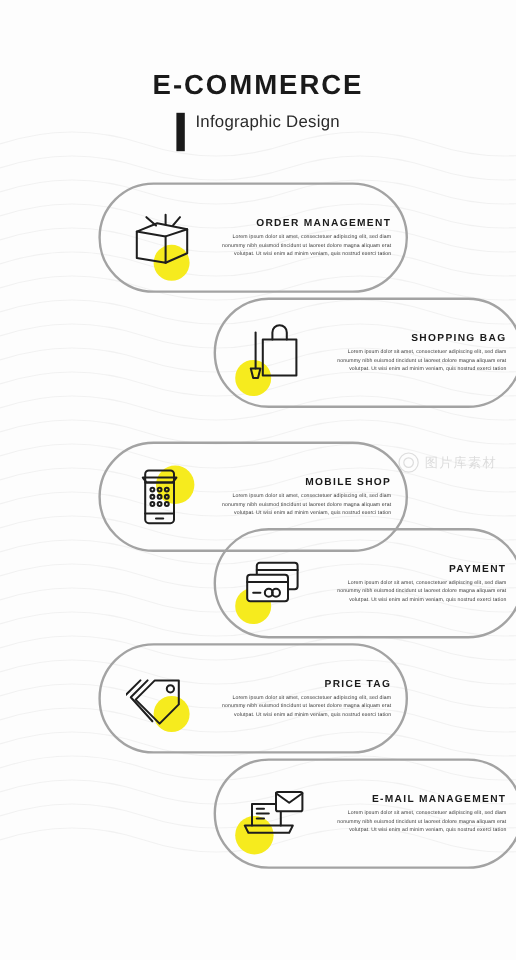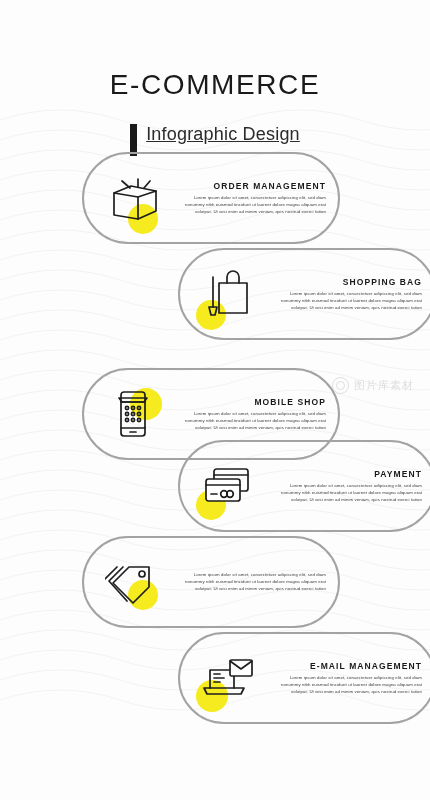--- a/index.html
+++ b/index.html
@@ -31,47 +31,46 @@
 
   
   .header {
     position: absolute;
     top: 58px;
     left: 0;
     width: 430px;
     text-align: center;
   }
   .title {
-    font-size: 28px;
-    font-weight: normal;
+    font-size: 23px;
+    font-weight: bold;
     letter-spacing: 1.6px;
     color: #1a1a1a;
-    margin: 12px;
+    margin: 0;
     line-height: 1.1;
   }
   .subtitle-wrap {
     margin-top: 9px;
     display: inline-flex;
     align-items: flex-start;
     gap: 9px;
   }
   .sub-bar {
     width: 7px;
     height: 32px;
     background: #1a1a1a;
     margin-top: 2px;
     flex: 0 0 auto;
   }
   .subtitle {
     text-align: left;
-    font-size: 18px;
+    font-size: 14px;
     color: #2b2b2b;
     line-height: 1.34;
     letter-spacing: .2px;
-    text-decoration: underline;
   }
 
   
   .timeline {
     position: absolute;
     top: 152px;
     left: 0;
     width: 430px;
     height: 600px;
   }
@@ -304,20 +303,21 @@
     <div class="row left" style="top:384px;">
       <div class="icon-box">
         <svg width="56" height="50" viewBox="0 0 56 50" fill="none" stroke="#1e1e1e" stroke-width="1.7" stroke-linecap="round" stroke-linejoin="round">
           <path d="M8,26 L24,10 L44,10 L44,30 L28,46 Z"></path>
           <circle cx="37" cy="17" r="3"></circle>
           <path d="M18,10 L4,24 L22,44"></path>
           <path d="M12,10 L0,22"></path>
         </svg>
       </div>
       <div class="txt-box">
+        <div class="item-title">PRICE TAG</div>
         <div class="item-body">Lorem ipsum dolor sit amet, consectetuer adipiscing elit, sed diam nonummy nibh euismod tincidunt ut laoreet dolore magna aliquam erat volutpat. Ut wisi enim ad minim veniam, quis nostrud exerci tation</div>
       </div>
     </div>
 
     <div class="dot" style="left:196px; top:528px; width:32px; height:32px;"></div>
     <div class="row right" style="top:480px;">
       <div class="icon-box">
         <svg width="58" height="48" viewBox="0 0 58 48" fill="none" stroke="#1e1e1e" stroke-width="1.7" stroke-linecap="round" stroke-linejoin="round">
           <path d="M10,34 L10,16 L34,16 L34,34"></path>
           <path d="M4,34 L44,34 L41,40 L7,40 Z"></path>

